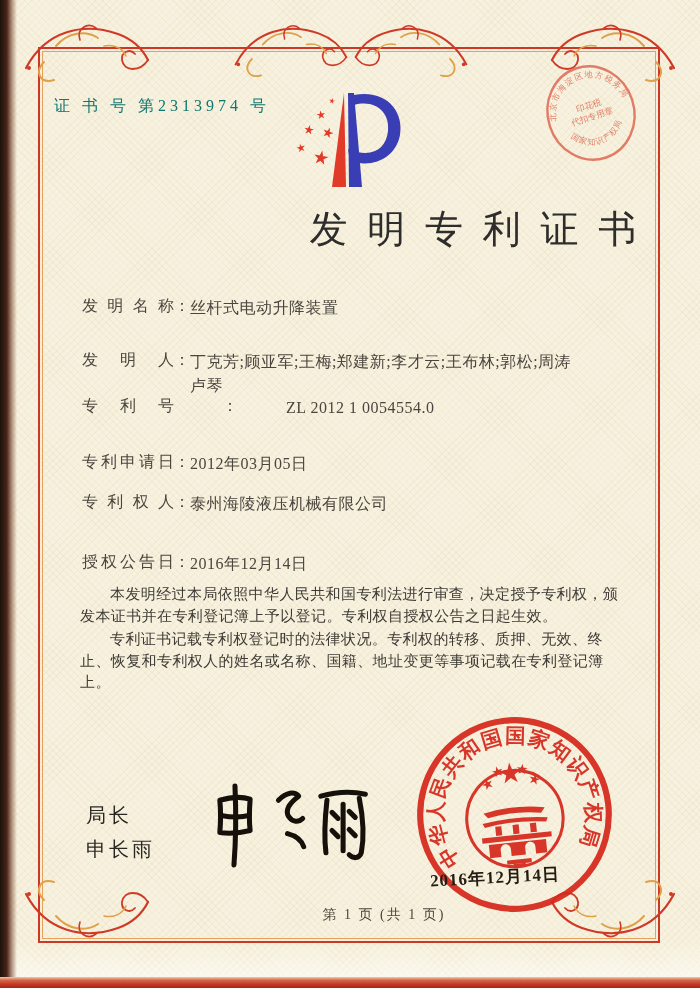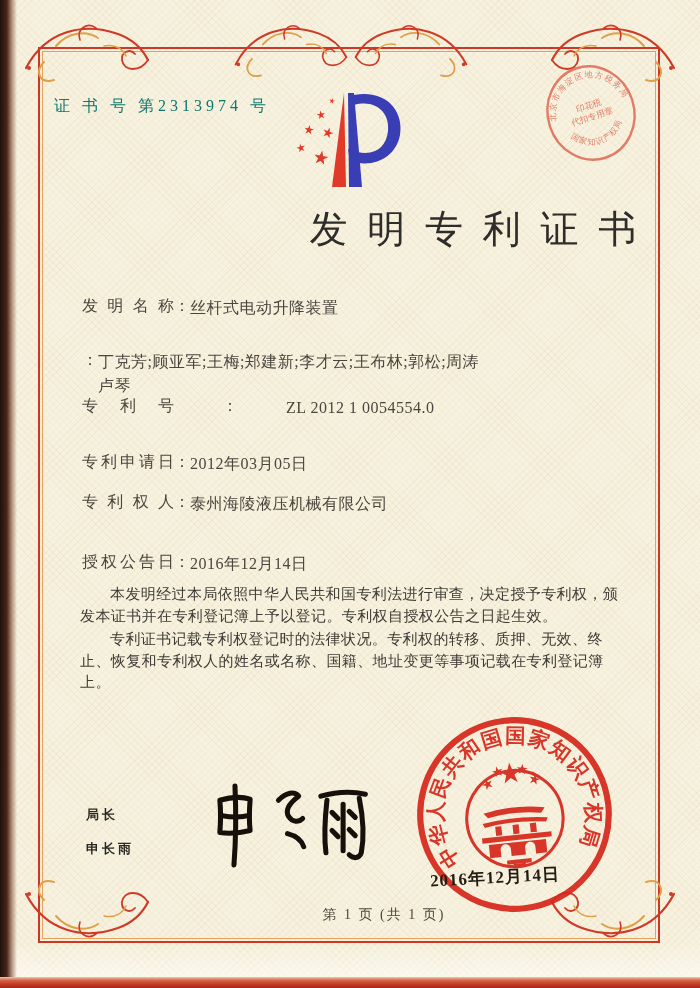--- a/index.html
+++ b/index.html
@@ -59,22 +59,22 @@
   .lbl{display:inline-block;width:92px;text-align:justify;text-align-last:justify;flex:0 0 92px;}
   .colon{flex:0 0 auto;}
   .val{flex:1;letter-spacing:.5px;line-height:24px;}
   .notice{
     position:absolute;left:80px;top:584px;width:545px;z-index:3;
     font-size:15px;line-height:21.5px;color:#3e3b36;letter-spacing:.4px;
   }
   .notice p{margin:0 0 2px 0;text-indent:2em;}
   .officer{
     position:absolute;left:86px;top:798px;z-index:3;
-    font-family:"Liberation Sans",sans-serif;font-size:13px;color:#2a2823;
-    letter-spacing:3px;line-height:34px;font-weight:700;
+    font-family:"Liberation Sans",sans-serif;font-size:20px;color:#2a2823;
+    letter-spacing:3px;line-height:34px;font-weight:400;
   }
   .signature{position:absolute;left:190px;top:778px;width:190px;height:96px;z-index:3;}
   .seal{position:absolute;left:412px;top:712px;width:205px;height:205px;z-index:4;
     transform:rotate(-6deg);opacity:.93;}
   .seal-date{
     position:absolute;left:430px;top:866px;z-index:5;
     font-size:17px;font-weight:bold;color:#241c12;letter-spacing:1px;transform:rotate(-3deg);
   }
   .tax-stamp{position:absolute;left:543px;top:62px;width:96px;height:102px;z-index:3;
     transform:rotate(-18deg);opacity:.8;}
@@ -141,20 +141,21 @@
 
 <div class="title">发明专利证书</div>
 
 <div class="fields">
   <div class="row row-0">
     <span class="lbl">发明名称</span>
       <span class="colon">：</span>
     <span class="val">丝杆式电动升降装置</span>
   </div>
   <div class="row row-1">
+    <span class="lbl">发明人</span>
       <span class="colon">：</span>
     <span class="val"><span>丁克芳;顾亚军;王梅;郑建新;李才云;王布林;郭松;周涛</span><br><span>卢琴</span></span>
   </div>
   <div class="row row-2">
     <span class="lbl">专利号</span>
       <span class="colon">：</span>
     <span class="val">ZL 2012 1 0054554.0</span>
   </div>
   <div class="row row-3">
     <span class="lbl">专利申请日</span>

